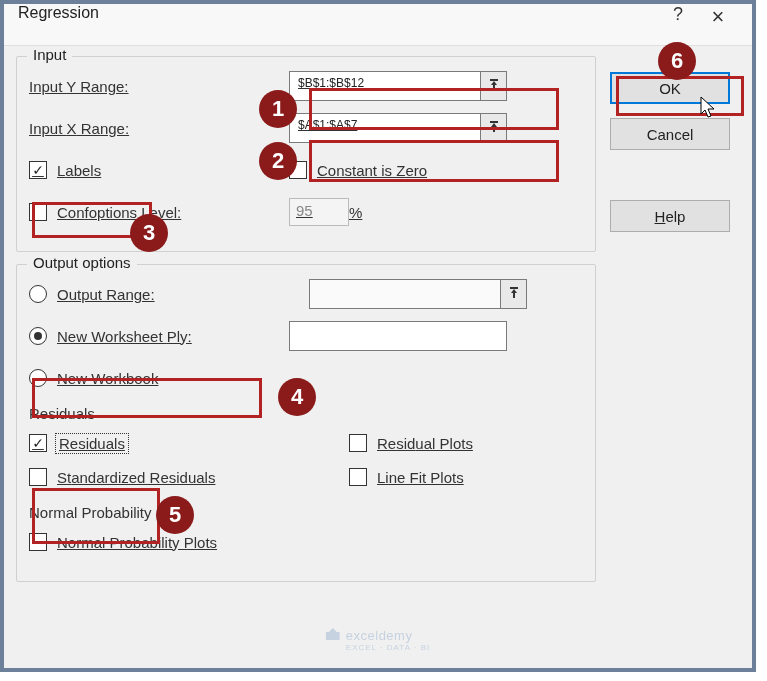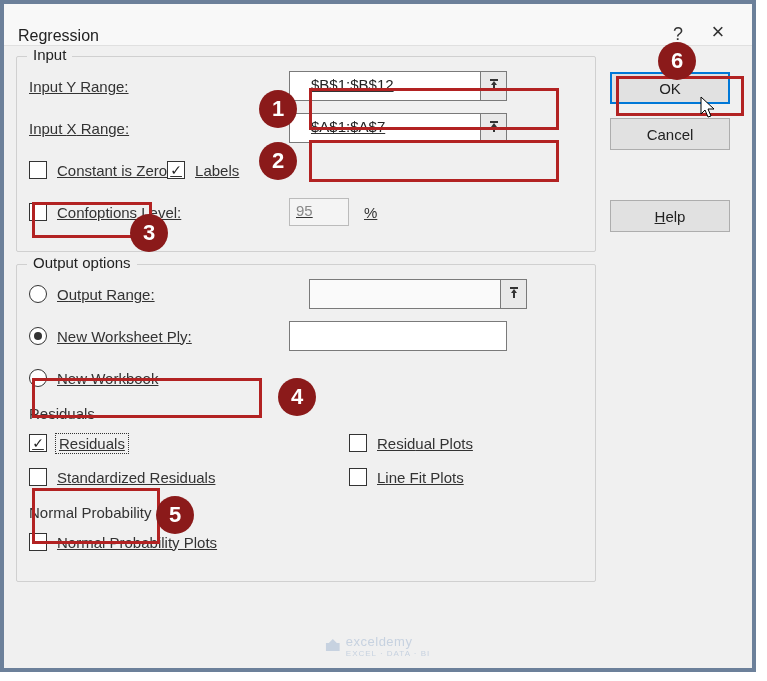--- a/index.html
+++ b/index.html
@@ -18,21 +18,21 @@
   .dialog {
     width: 756px;
     height: 672px;
     border: 4px solid #6c809a;
     background: #f0f0f0;
     position: relative;
   }
   .titlebar {
     height: 42px;
     display: flex;
-    align-items: flex-end;
+    align-items: flex-start;
     padding: 0 14px;
     background: #f8f8f8;
     border-bottom: 1px solid #e0e0e0;
   }
   .titlebar .title { font-size: 16px; color: #222; }
   .titlebar .spacer { flex: 1; }
   .titlebar .help-q, .titlebar .close-x {
     width: 40px;
     text-align: center;
     font-size: 18px;
@@ -83,22 +83,22 @@
   .gap { width: 60px; }
   .refbox {
     display: flex;
     width: 218px;
     height: 30px;
     border: 1px solid #7a7a7a;
     background: #fff;
   }
   .refbox .txt {
     flex: 1;
-    padding: 4px 21px;
-    font-size: 15px;
+    padding: 4px 8px;
+    font-size: 12px;
     color: #222;
   }
   .refbox .picker {
     width: 26px;
     border-left: 1px solid #7a7a7a;
     display: flex;
     align-items: center;
     justify-content: center;
     background: #e9e9e9;
   }
@@ -139,21 +139,21 @@
   .underline { text-decoration: underline; }
   .dotted-focus { outline: 1px dotted #333; outline-offset: 1px; padding: 0 2px; }
 
   .conf-box {
     width: 60px;
     height: 28px;
     border: 1px solid #bbb;
     background: #f4f4f4;
     color: #888;
     padding: 3px 6px;
-    margin-right: 15px;
+    margin-right: 0;
   }
 
   .plain-input {
     width: 218px;
     height: 30px;
     border: 1px solid #7a7a7a;
     background: #fff;
   }
 
   .subgroup-title { margin: 10px 0 6px 0; }
@@ -176,28 +176,28 @@
   }
   .cursor {
     position: absolute;
     width: 18px;
     height: 24px;
     pointer-events: none;
   }
 
   .watermark {
     position: absolute;
-    bottom: 10px;
+    bottom: 16px;
     left: 50%;
     transform: translateX(-50%);
     color: #c7d2e0;
     font-size: 13px;
     letter-spacing: 0.5px;
     display: flex;
-    align-items: center;
+    align-items: flex-start;
     gap: 6px;
     pointer-events: none;
   }
   .watermark .sub { font-size: 8px; letter-spacing: 1px; }
 </style>
 </head>
 <body>
 
 <div class="dialog">
 
@@ -240,27 +240,27 @@
             <div class="picker">
               <svg viewBox="0 0 14 14">
                   <path fill="#333" d="M7 2 L10 6 L8 6 L8 11 L6 11 L6 6 L4 6 Z"></path>
                   <rect x="3" y="0" width="8" height="2" fill="#333"></rect>
                 </svg>
             </div>
           </div>
         </div>
 
         <div class="row">
-          <div class="chk-row">
-            <div class="chk-box"></div>
-            <span><span>Constant is </span><span class="underline">Z</span><span>ero</span></span>
-          </div>
           <div class="chk-row" style="width:260px">
             <div class="chk-box checked"></div>
             <span><span class="underline">L</span><span>abels</span></span>
+          </div>
+          <div class="chk-row">
+            <div class="chk-box"></div>
+            <span><span>Constant is </span><span class="underline">Z</span><span>ero</span></span>
           </div>
         </div>
 
         <div class="row">
           <div class="chk-row" style="width:260px">
             <div class="chk-box"></div>
             <span><span>Con</span><span class="underline">f</span><span>options Level:</span></span>
           </div>
           <div class="conf-box">95</div>
           <span>%</span>

